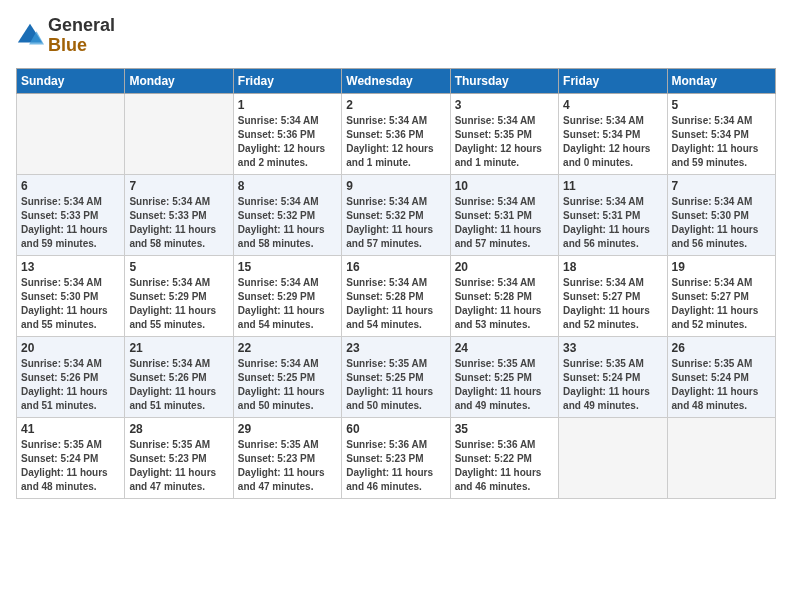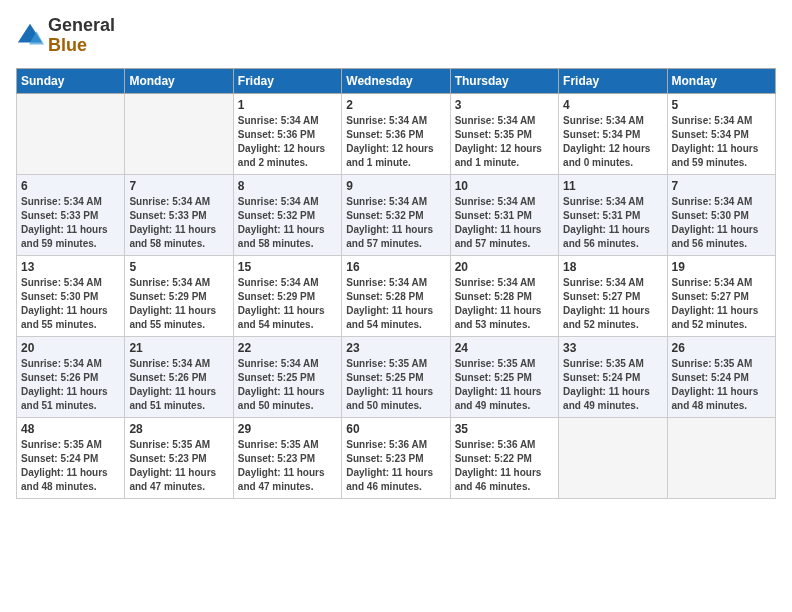--- a/index.html
+++ b/index.html
@@ -309,21 +309,21 @@
         <td>
           <span class="day-num">26</span>
           <div class="day-info" style="white-space: pre-line;">Sunrise: 5:35 AM
 Sunset: 5:24 PM
 Daylight: 11 hours
 and 48 minutes.</div>
         </td>
       </tr>
       <tr class="row-odd">
         <td>
-          <span class="day-num">48</span>
+          <span class="day-num">41</span>
           <div class="day-info" style="white-space: pre-line;">Sunrise: 5:35 AM
 Sunset: 5:24 PM
 Daylight: 11 hours
 and 48 minutes.</div>
         </td>
         <td>
           <span class="day-num">28</span>
           <div class="day-info" style="white-space: pre-line;">Sunrise: 5:35 AM
 Sunset: 5:23 PM
 Daylight: 11 hours

